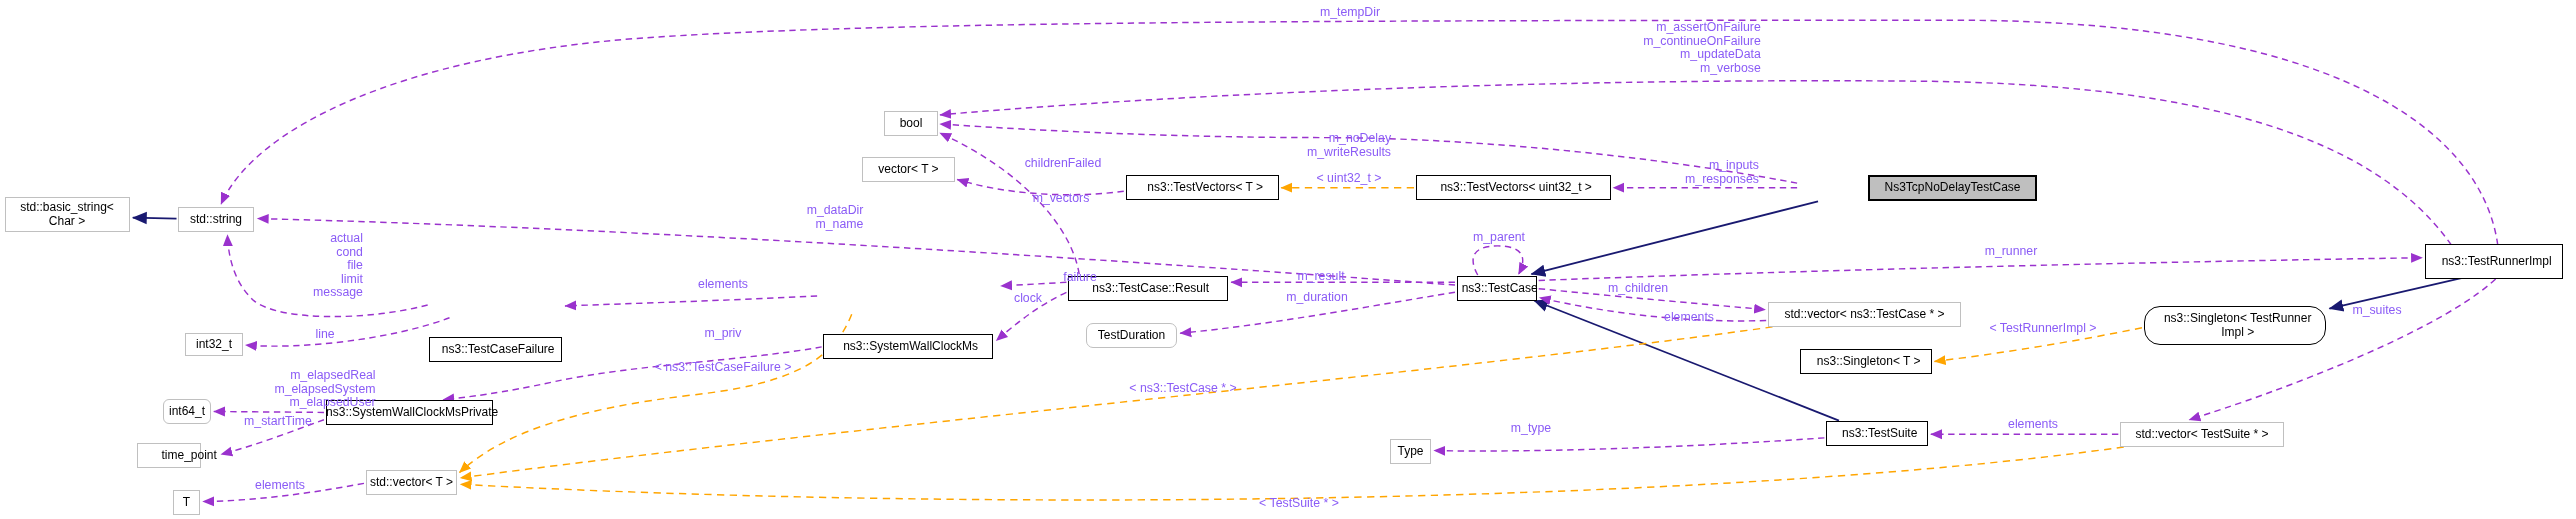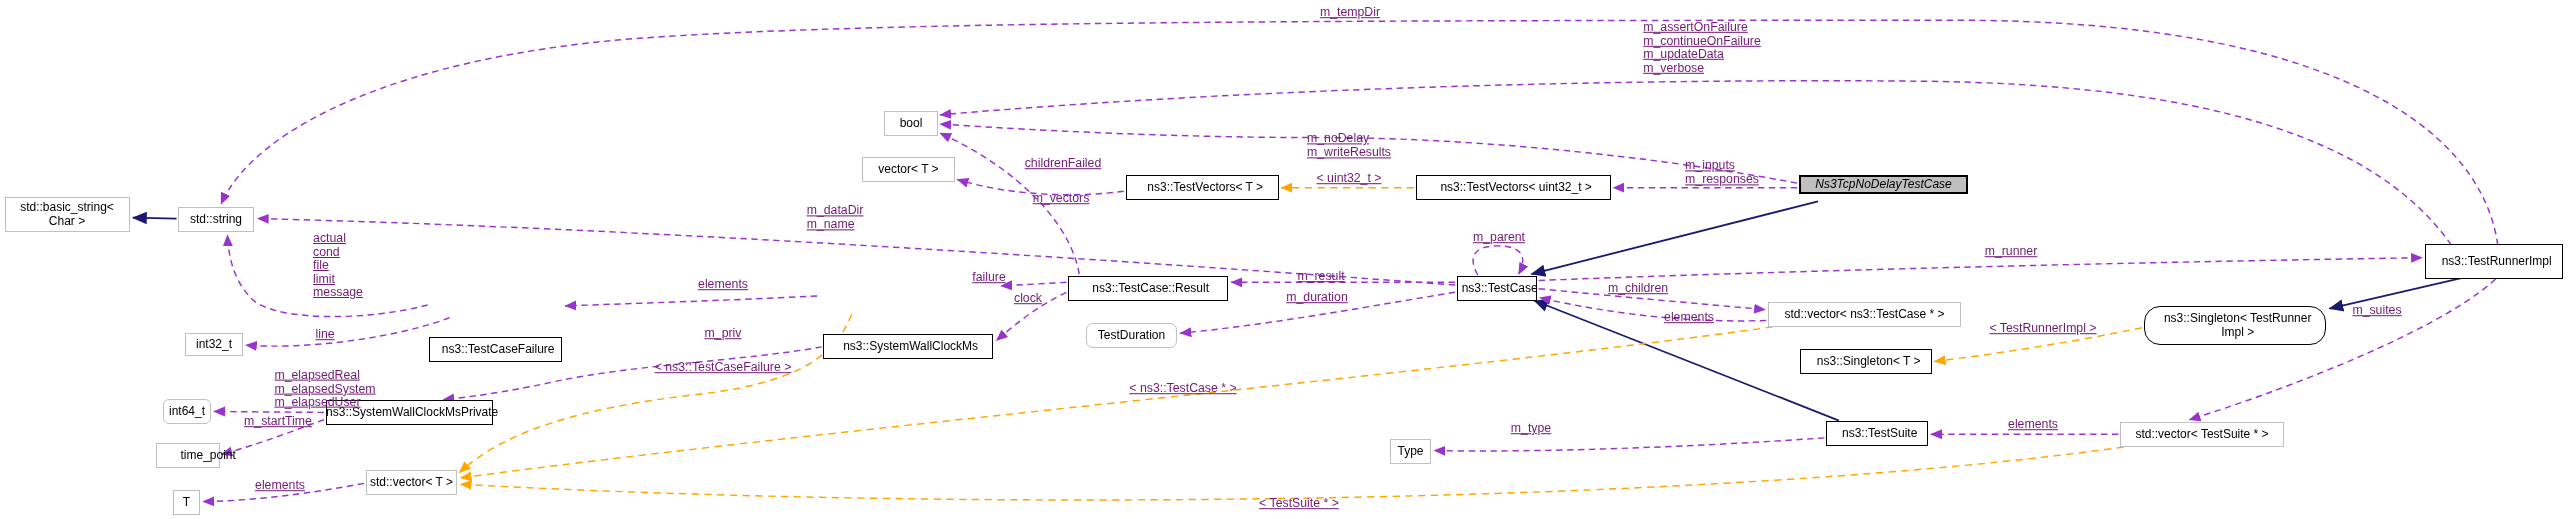--- a/index.html
+++ b/index.html
@@ -6,21 +6,21 @@
   #stage{position:relative;width:2576px;height:520px;background:#ffffff;overflow:hidden;
          font-family:"Liberation Sans", sans-serif;}
   #edges{position:absolute;left:0;top:0;z-index:1;}
   .node{position:absolute;z-index:2;background:#ffffff;color:#000;
         display:flex;align-items:center;justify-content:center;text-align:center;
         font-size:12px;line-height:13.6px;white-space:pre-line;box-sizing:border-box;padding:0 2.7px;}
   .node.ext{border:1.8px solid #c0c0c0;}
   .node.cls{border:1.8px solid #000000;padding-left:8px;}
   .node.main{border:2.7px solid #000000;background:#bfbfbf;}
   .elabel{position:absolute;z-index:3;transform:translate(-50%,-50%);
-          color:#701a75;font-size:12.3px;line-height:13.6px;white-space:pre;text-align:left;text-decoration:underline;}
+          color:#8b5cf6;font-size:12.3px;line-height:13.6px;white-space:pre;text-align:right;}
   path.member{fill:none;stroke-width:1.6;stroke-dasharray:7,5;}
   path.template{fill:none;stroke-width:1.6;stroke-dasharray:8,6;}
   path.inherit{fill:none;stroke-width:2;}
 </style>
 </head>
 <body>
 
 <div id="stage">
     <svg id="edges" width="2576" height="520" viewBox="0 0 2831 571">
       <defs>
@@ -67,31 +67,31 @@
       <path d="M1941,352 C1850,355 1762,343 1692,327" class="member" stroke="#9a32cd" marker-end="url(#arr-member)"></path>
       <path d="M2005,481 C1860,491 1700,497 1576,495" class="member" stroke="#9a32cd" marker-end="url(#arr-member)"></path>
       <path d="M2328,477 L2122,477" class="member" stroke="#9a32cd" marker-end="url(#arr-member)"></path>
       <path d="M2751,298 C2695,360 2500,432 2406,461" class="member" stroke="#9a32cd" marker-end="url(#arr-member)"></path>
     </svg>
     <div class="node ext" style="left: 4.5px; top: 197px; width: 125px; height: 35px;">std::basic_string&lt;
 Char &gt;</div>
     <div class="node ext" style="left: 178px; top: 207px; width: 76px; height: 24.6px;">std::string</div>
     <div class="node ext" style="left: 185px; top: 333px; width: 58px; height: 23px;">int32_t</div>
     <div class="node ext" style="left: 163px; top: 399px; width: 48px; height: 24.6px; border-radius: 6px;">int64_t</div>
-    <div class="node ext" style="left: 156px; top: 443px; width: 64px; height: 24.6px; padding-left: 43px;">time_point</div>
+    <div class="node ext" style="left: 137px; top: 443px; width: 64px; height: 24.6px; padding-left: 43px;">time_point</div>
     <div class="node ext" style="left: 173px; top: 490px; width: 27px; height: 24.6px;">T</div>
     <div class="node ext" style="left: 366px; top: 470px; width: 91px; height: 24.6px;">std::vector&lt; T &gt;</div>
     <div class="node cls" style="left: 326px; top: 400px; width: 167px; height: 24.6px;">ns3::SystemWallClockMsPrivate</div>
     <div class="node cls" style="left: 429px; top: 293px; width: 133px; height: 24.6px; margin-top: 44px;">ns3::TestCaseFailure</div>
     <div class="node cls" style="left: 823px; top: 334px; width: 170px; height: 24.6px;">ns3::SystemWallClockMs</div>
     <div class="node ext" style="left: 884px; top: 111px; width: 54px; height: 24.6px;">bool</div>
     <div class="node ext" style="left: 862px; top: 157px; width: 93px; height: 24.6px;">vector&lt; T &gt;</div>
     <div class="node cls" style="left: 1126px; top: 175px; width: 153px; height: 24.6px;">ns3::TestVectors&lt; T &gt;</div>
     <div class="node cls" style="left: 1416px; top: 175px; width: 195px; height: 24.6px;">ns3::TestVectors&lt; uint32_t &gt;</div>
-    <div class="node main" style="left: 1799px; top: 175px; width: 169px; height: 19px; font-style: italic;">Ns3TcpNoDelayTestCase</div>
+    <div class="node main" style="left: 1868px; top: 175px; width: 169px; height: 26px;">Ns3TcpNoDelayTestCase</div>
     <div class="node cls" style="left: 1068px; top: 276px; width: 160px; height: 24.6px;">ns3::TestCase::Result</div>
     <div class="node ext" style="left: 1086px; top: 323px; width: 91px; height: 24.6px; border-radius: 7px;">TestDuration</div>
     <div class="node cls" style="left: 1457px; top: 276px; width: 80px; height: 24.6px;">ns3::TestCase</div>
     <div class="node ext" style="left: 1768px; top: 302px; width: 193px; height: 24.6px;">std::vector&lt; ns3::TestCase * &gt;</div>
     <div class="node cls" style="left: 2144px; top: 306px; width: 182px; height: 39px; border-radius: 16px;">ns3::Singleton&lt; TestRunner
 Impl &gt;</div>
     <div class="node cls" style="left: 1800px; top: 349px; width: 132px; height: 24.6px;">ns3::Singleton&lt; T &gt;</div>
     <div class="node cls" style="left: 1826px; top: 421px; width: 102px; height: 24.6px;">ns3::TestSuite</div>
     <div class="node ext" style="left: 2120px; top: 422px; width: 164px; height: 24.6px;">std::vector&lt; TestSuite * &gt;</div>
     <div class="node cls" style="left: 2425px; top: 244px; width: 138px; height: 35px;">ns3::TestRunnerImpl</div>
@@ -104,21 +104,21 @@
     <div class="elabel" style="left: 1350px; top: 12.7px;">m_tempDir</div>
     <div class="elabel" style="left: 338px; top: 266px;">actual
 cond
 file
 limit
 message</div>
     <div class="elabel" style="left: 835px; top: 218px;">m_dataDir
 m_name</div>
     <div class="elabel" style="left: 325px; top: 335px;">line</div>
     <div class="elabel" style="left: 723px; top: 285px;">elements</div>
-    <div class="elabel" style="left: 989px; top: 278px;">failure</div>
+    <div class="elabel" style="left: 1080px; top: 278px;">failure</div>
     <div class="elabel" style="left: 1028px; top: 299px;">clock</div>
     <div class="elabel" style="left: 723px; top: 334px;">m_priv</div>
     <div class="elabel" style="left: 325px; top: 389px;">m_elapsedReal
 m_elapsedSystem
 m_elapsedUser</div>
     <div class="elabel" style="left: 278px; top: 422px;">m_startTime</div>
     <div class="elabel" style="left: 280px; top: 486px;">elements</div>
     <div class="elabel" style="left: 1063px; top: 164px;">childrenFailed</div>
     <div class="elabel" style="left: 1349px; top: 146px;">m_noDelay
 m_writeResults</div>

